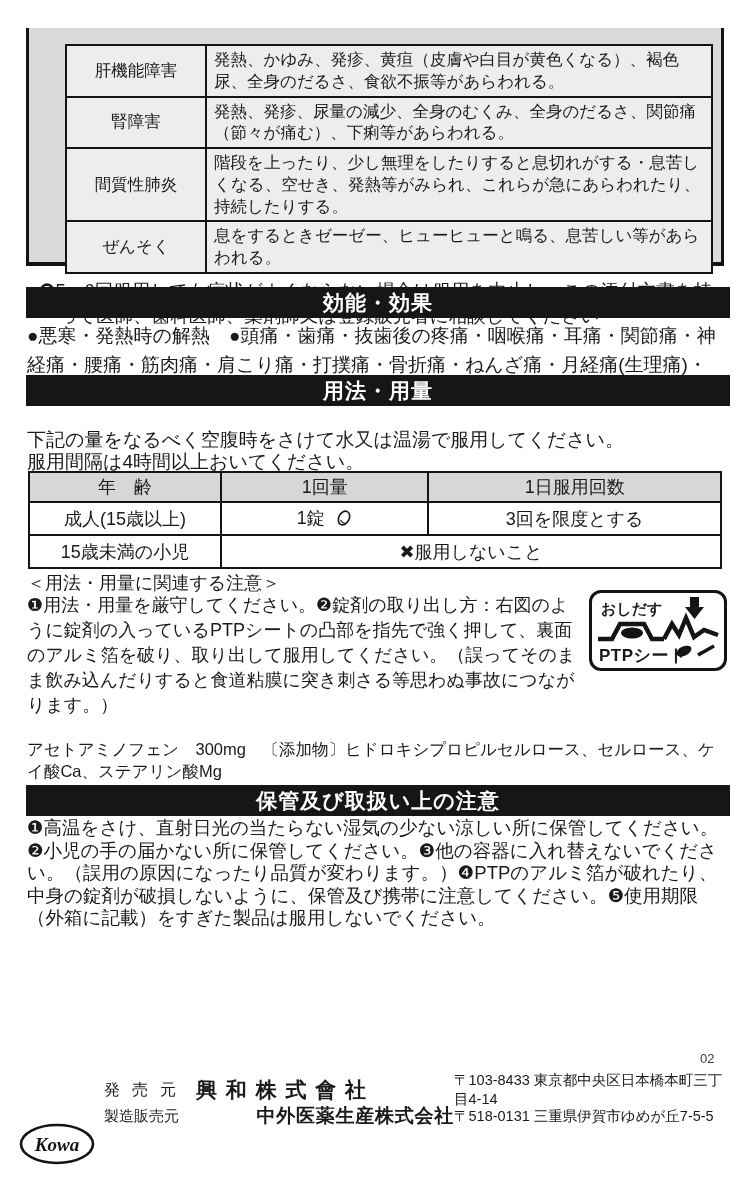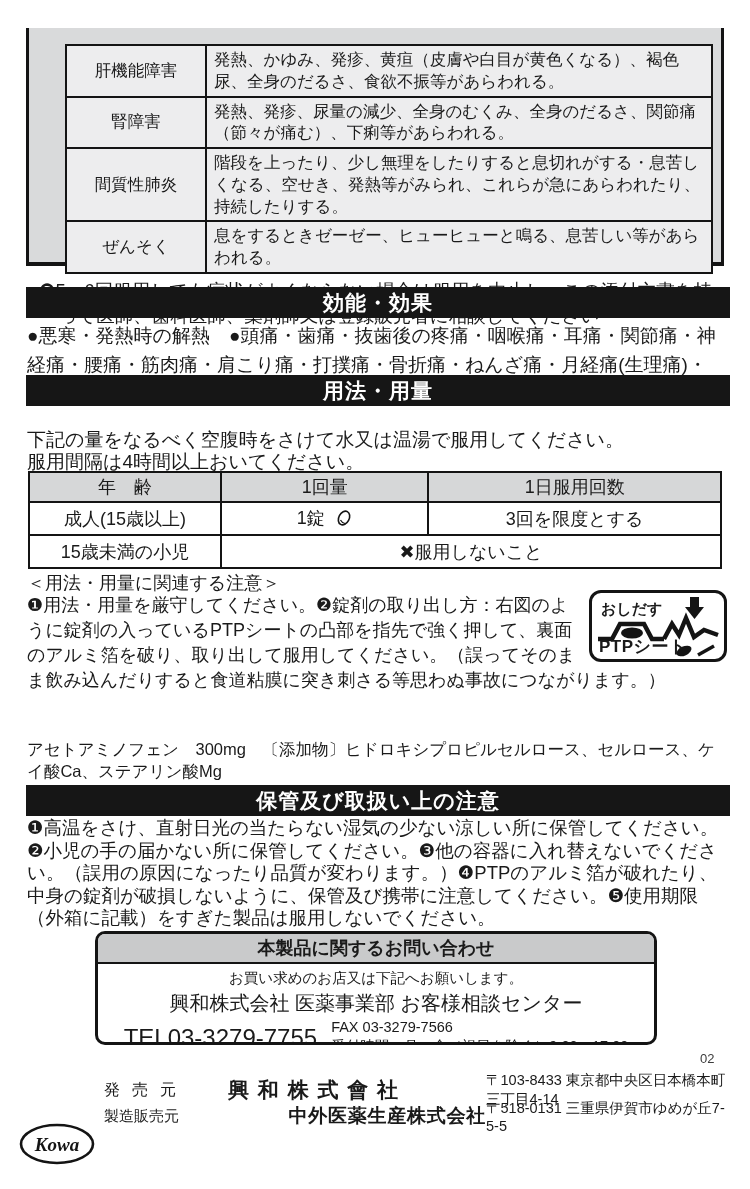--- a/index.html
+++ b/index.html
@@ -50,21 +50,21 @@
   table.dose-table td { background:#fff; height:33px; }
   .col-age { width:187px; } .col-amt { width:202px; } .col-times { width:285px; }
   .tablet-icon { display:inline-block; vertical-align:-3px; margin-left:10px; }
 
   .note-title { position:absolute; left:27px; top:571px; font-size:18px; }
   .note-body {
     position:absolute; left:27px; top:593px; width:700px;
     font-size:18px; line-height:25px;
   }
   .ptp-figure {
-    float:right; position:relative; width:138px; height:72px; margin:-3px 0 6px 12px;
+    float:right; position:relative; width:138px; height:81px; margin:-3px 0 6px 12px;
     border:3px solid #141414; border-radius:12px; background:#fff;
   }
   .ptp-push { position:absolute; left:9px; top:3px; font-size:15px; font-weight:bold; }
   .ptp-sheet { position:absolute; left:7px; bottom:0; font-size:17px; font-weight:bold; letter-spacing:0.5px; }
 
   
   .one-line { position:absolute; left:27px; width:700px; font-size:16.5px; }
   .storage-text { position:absolute; left:27px; top:817px; width:700px; font-size:18.5px; line-height:22.5px; }
 
   
@@ -83,21 +83,21 @@
   .contact-right { font-size:14.5px; line-height:19px; text-align:left; }
 
   .page-num { position:absolute; left:700px; top:1051px; font-size:13px; color:#3c3c3c; }
 
   
   .footer-logo { position:absolute; left:18px; top:1122px; }
   .footer-rows { position:absolute; left:104px; top:1077px; width:630px; }
   .f-row { display:flex; align-items:center; height:26px; }
   .f-label { width:92px; font-size:15px; flex:none; }
   .f-label.spread { letter-spacing:0.75em; font-size:16px; }
-  .f-company { width:258px; flex:none; font-weight:bold; font-family:"Liberation Serif","DejaVu Serif",serif;margin-left:32px; }
+  .f-company { width:258px; flex:none; font-weight:bold; font-family:"Liberation Serif","DejaVu Serif",serif; }
   .f-company.spread { font-size:21px; letter-spacing:0.42em; }
   .f-company.tight { font-size:19px; letter-spacing:0.04em;text-align:right; }
   .f-addr { font-size:14.5px; }
 </style>
 </head>
 <body>
 
 <div id="page">
 
   <div class="top-box">
@@ -171,32 +171,20 @@
       <span class="ptp-sheet">PTPシート</span>
     </div>
     <span>❶用法・用量を厳守してください。❷錠剤の取り出し方：右図のように錠剤の入っているPTPシートの凸部を指先で強く押して、裏面のアルミ箔を破り、取り出して服用してください。（誤ってそのまま飲み込んだりすると食道粘膜に突き刺さる等思わぬ事故につながります。）</span>
   </div>
 
   <div class="one-line" style="top:739px;">アセトアミノフェン　300mg　〔添加物〕ヒドロキシプロピルセルロース、セルロース、ケイ酸Ca、ステアリン酸Mg</div>
 
   <div class="bar" style="top:785px;">保管及び取扱い上の注意</div>
   <div class="storage-text">❶高温をさけ、直射日光の当たらない湿気の少ない涼しい所に保管してください。❷小児の手の届かない所に保管してください。❸他の容器に入れ替えないでください。（誤用の原因になったり品質が変わります。）❹PTPのアルミ箔が破れたり、中身の錠剤が破損しないように、保管及び携帯に注意してください。❺使用期限（外箱に記載）をすぎた製品は服用しないでください。</div>
 
-  <div class="contact-box">
-    <div class="contact-header">本製品に関するお問い合わせ</div>
-    <div class="contact-line1">お買い求めのお店又は下記へお願いします。</div>
-    <div class="contact-line2">興和株式会社 医薬事業部 お客様相談センター</div>
-    <div class="contact-row">
-      <div class="contact-tel">TEL03-3279-7755</div>
-      <div class="contact-right">
-        <div>FAX 03-3279-7566</div>
-        <div>受付時間：月〜金（祝日を除く）9:00〜17:00</div>
-      </div>
-    </div>
-  </div>
 
   <div class="page-num">02</div>
 
   <div class="footer-logo">
     <svg width="78" height="44" viewBox="0 0 78 44">
       <ellipse cx="39" cy="22" rx="36" ry="19" fill="none" stroke="#141414" stroke-width="2.6"></ellipse>
       <text x="39" y="29" text-anchor="middle" font-size="19" font-style="italic" font-weight="bold" font-family="Liberation Serif, DejaVu Serif, serif" fill="#141414">Kowa</text>
     </svg>
   </div>
   <div class="footer-rows">

